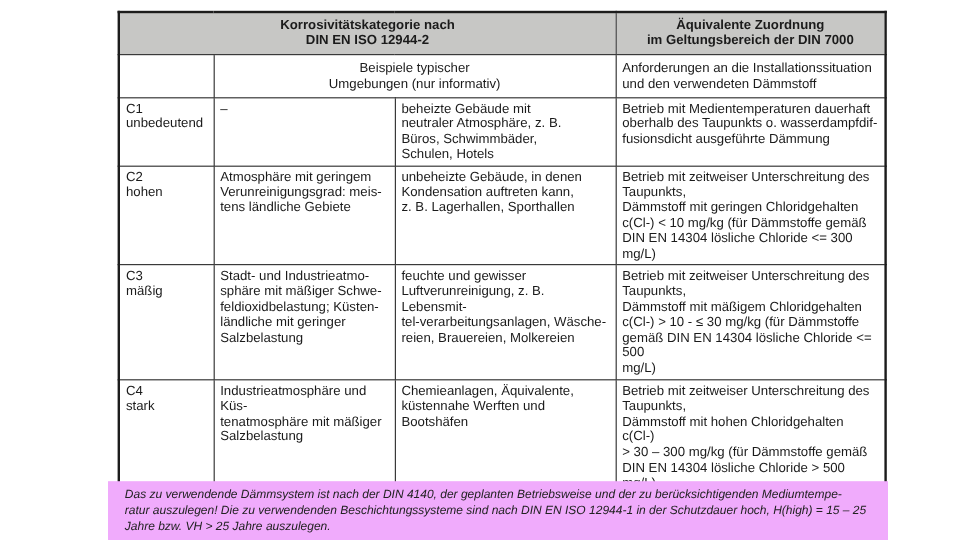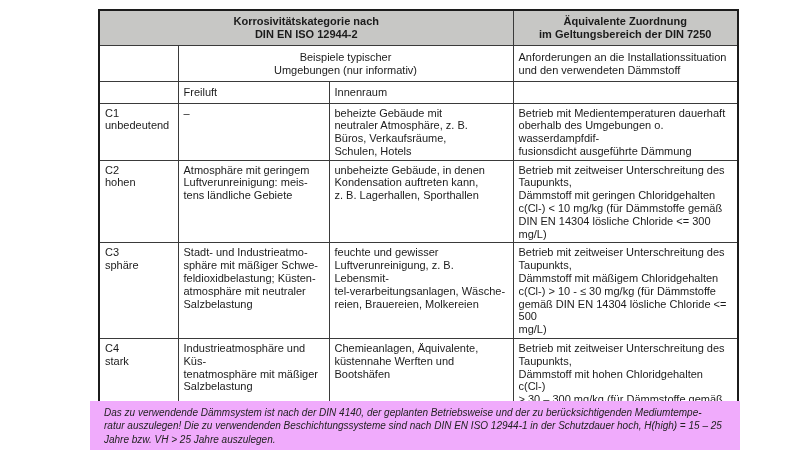--- a/index.html
+++ b/index.html
@@ -54,74 +54,68 @@
       <col style="width:151px">
       <col style="width:184px">
       <col style="width:225px">
     </colgroup>
 
     <tbody>
         <tr class="r-h1">
       <td colspan="3" class="grey center bold">Korrosivitätskategorie nach
 DIN EN ISO 12944-2</td>
       <td class="grey center bold">Äquivalente Zuordnung
-im Geltungsbereich der DIN 7250</td>
+im Geltungsbereich der DIN 7000</td>
     </tr>
 
     <tr class="r-h2">
       <td></td>
       <td colspan="2" class="center">Beispiele typischer
 Umgebungen (nur informativ)</td>
       <td>Anforderungen an die Installationssituation
 und den verwendeten Dämmstoff</td>
     </tr>
 
-    <tr class="r-h3">
-      <td></td>
-      <td>Freiluft</td>
-      <td>Innenraum</td>
-      <td></td>
-    </tr>
 
     <tr class="r-c1">
       <td>C1
 unbedeutend</td>
       <td>–</td>
       <td>beheizte Gebäude mit
 neutraler Atmosphäre, z. B.
-Büros, Verkaufsräume,
+Büros, Schwimmbäder,
 Schulen, Hotels</td>
       <td>Betrieb mit Medientemperaturen dauerhaft
-oberhalb des Umgebungen o. wasserdampfdif-
+oberhalb des Taupunkts o. wasserdampfdif-
 fusionsdicht ausgeführte Dämmung</td>
     </tr>
 
     <tr class="r-c2">
       <td>C2
 hohen</td>
       <td>Atmosphäre mit geringem
-Luftverunreinigung: meis-
+Verunreinigungsgrad: meis-
 tens ländliche Gebiete</td>
       <td>unbeheizte Gebäude, in denen
 Kondensation auftreten kann,
 z. B. Lagerhallen, Sporthallen</td>
       <td>Betrieb mit zeitweiser Unterschreitung des
 Taupunkts,
 Dämmstoff mit geringen Chloridgehalten
 c(Cl-) &lt; 10 mg/kg (für Dämmstoffe gemäß
 DIN EN 14304 lösliche Chloride &lt;= 300 mg/L)</td>
     </tr>
 
     <tr class="r-c3">
       <td>C3
-sphäre</td>
+mäßig</td>
       <td>Stadt- und Industrieatmo-
 sphäre mit mäßiger Schwe-
 feldioxidbelastung; Küsten-
-atmosphäre mit neutraler
+ländliche mit geringer
 Salzbelastung</td>
       <td>feuchte und gewisser
 Luftverunreinigung, z. B. Lebensmit-
 tel-verarbeitungsanlagen, Wäsche-
 reien, Brauereien, Molkereien</td>
       <td>Betrieb mit zeitweiser Unterschreitung des
 Taupunkts,
 Dämmstoff mit mäßigem Chloridgehalten
 c(Cl-) &gt; 10 - ≤ 30 mg/kg (für Dämmstoffe
 gemäß DIN EN 14304 lösliche Chloride &lt;= 500

